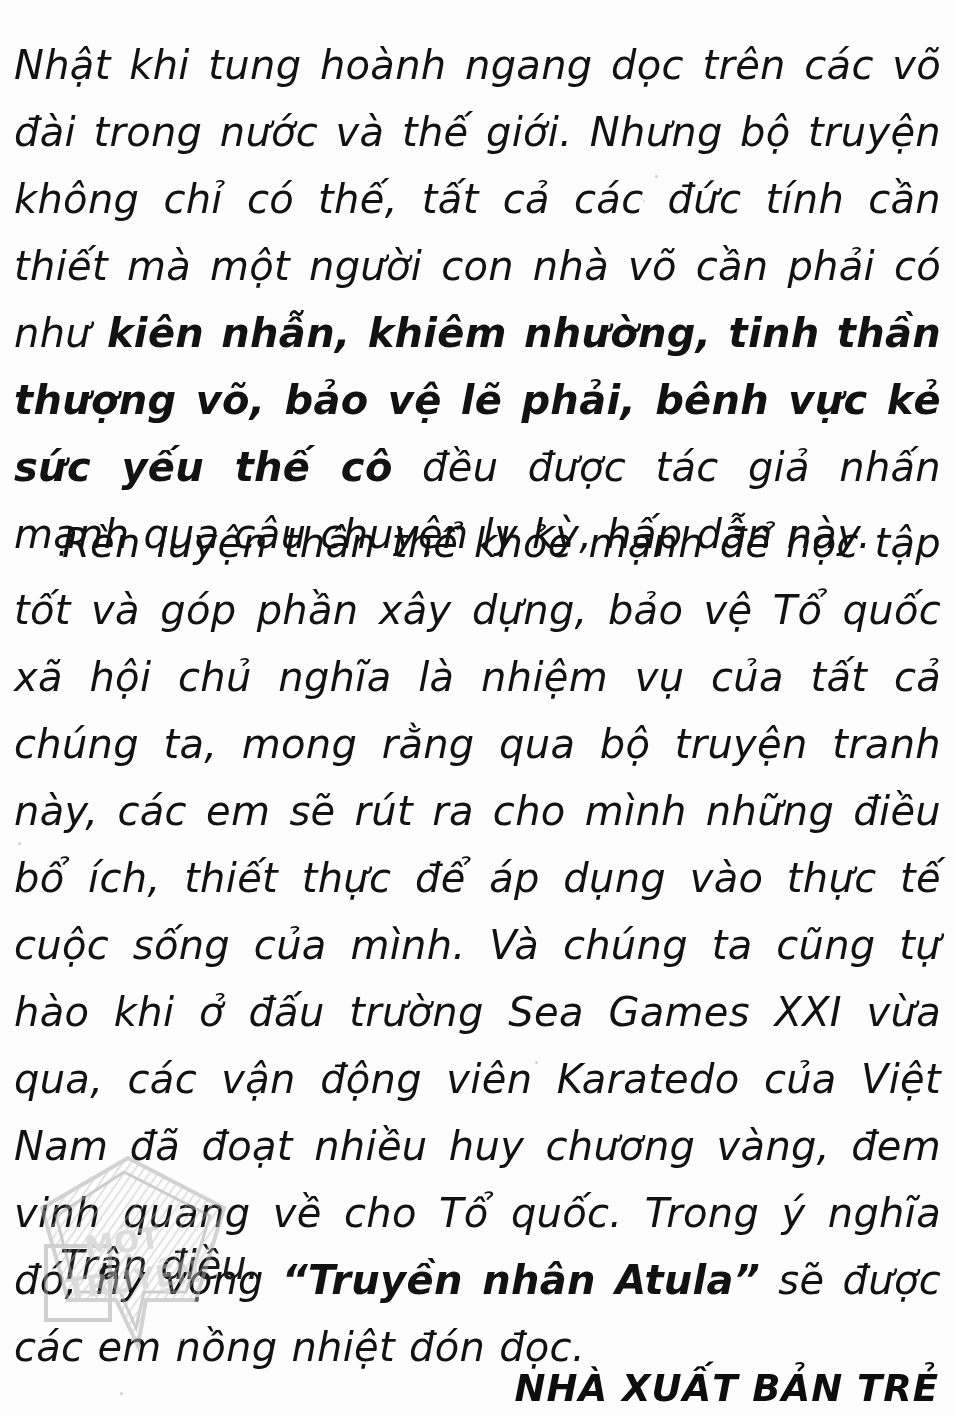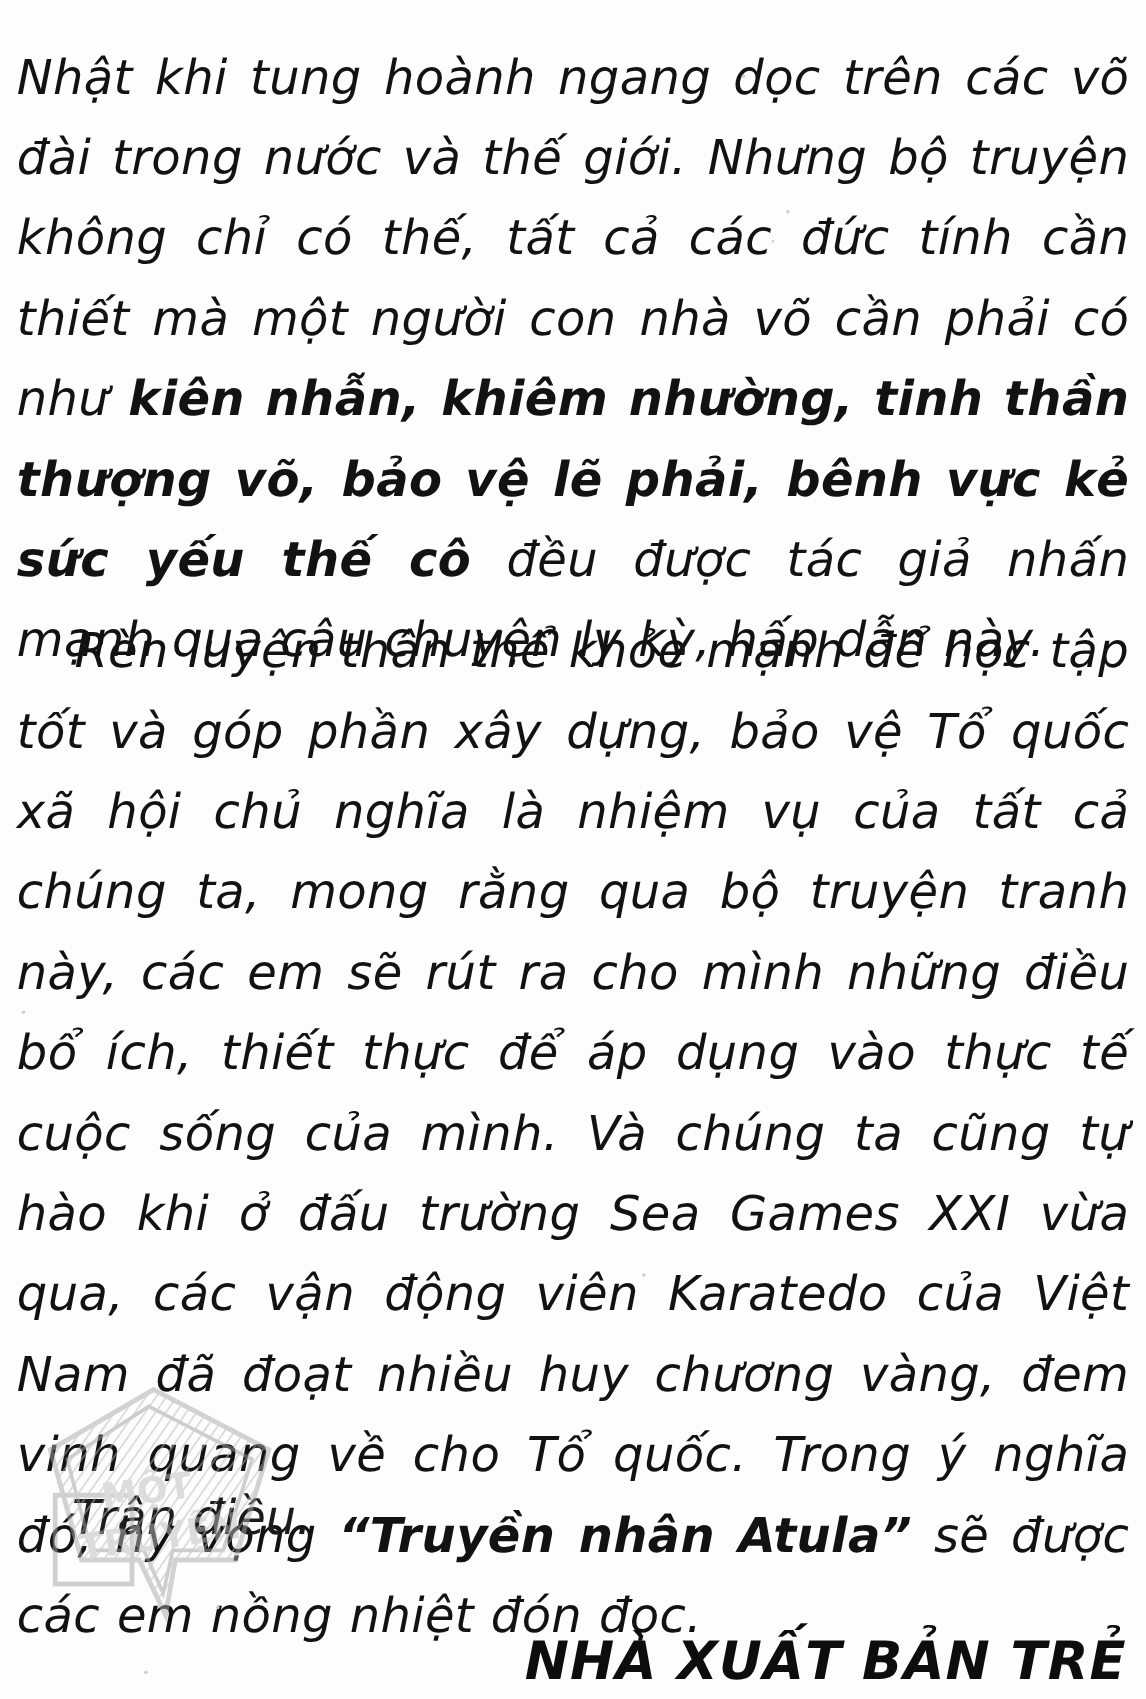--- a/index.html
+++ b/index.html
@@ -61,21 +61,21 @@
     line-height: 50px;
     color: #1b1b1b;
   }
 
   .publisher {
     position: absolute;
     right: 16px;
     bottom: 6px;
     font-style: italic;
     font-weight: 700;
-    font-size: 44px;
+    font-size: 37px;
     letter-spacing: 1px;
     color: #0d0d0d;
   }
 
   
   .watermark {
     position: absolute;
     left: 28px;
     top: 1150px;
     width: 210px;

